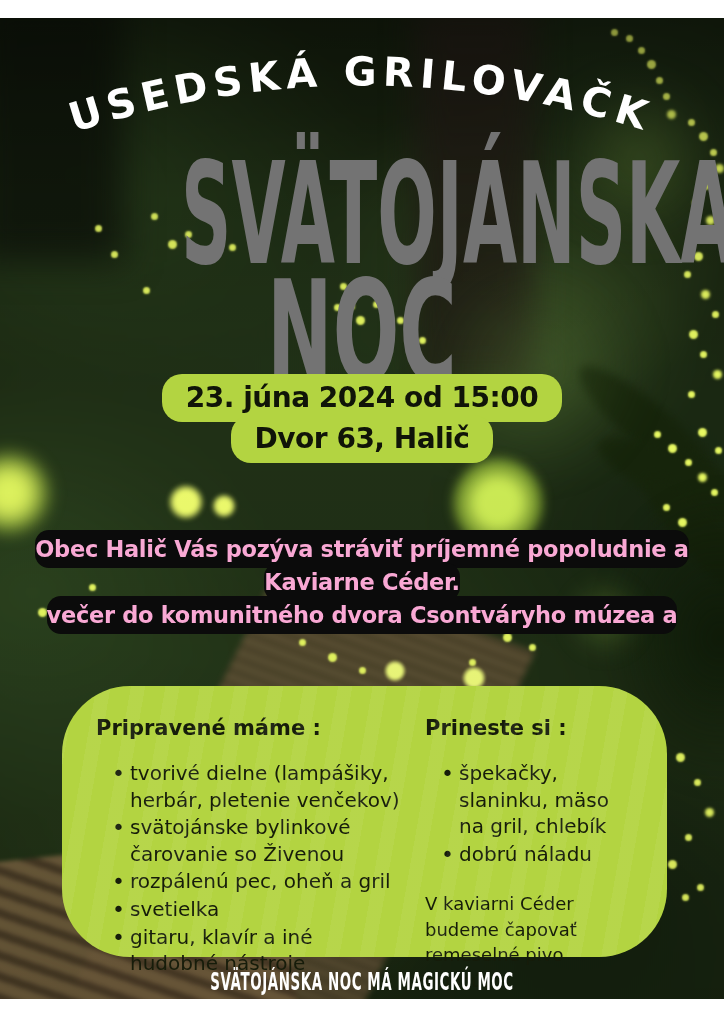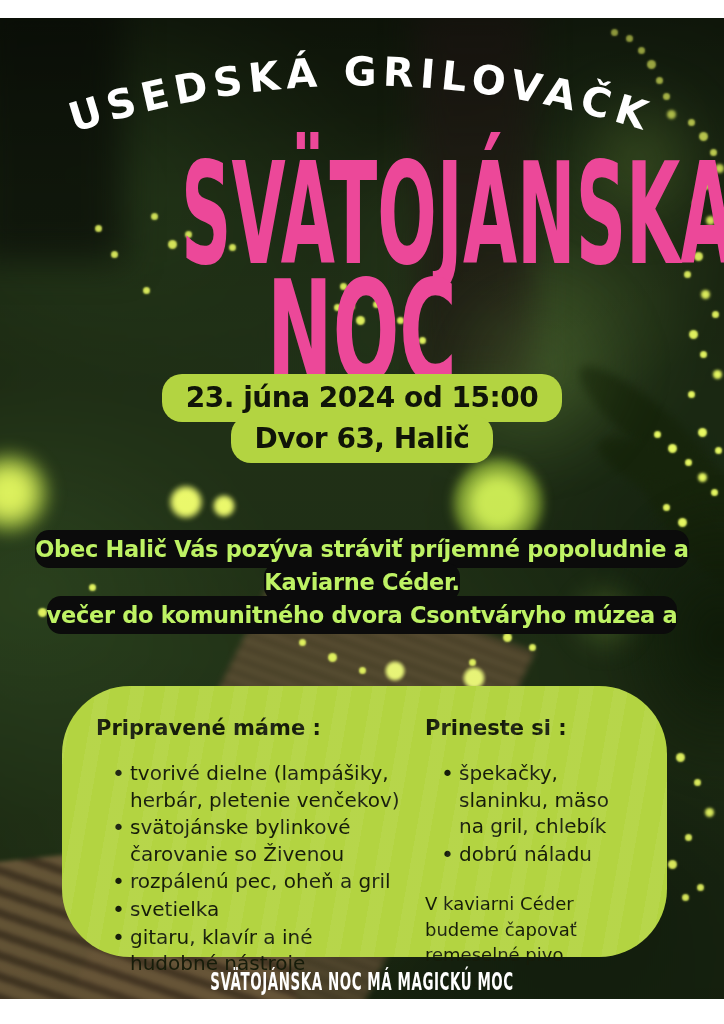--- a/index.html
+++ b/index.html
@@ -83,33 +83,33 @@
       360px 650px 2px 1px,300px 622px 2px 1px,
       678px 737px 2px 2px,695px 762px 2px 1px,707px 792px 3px 2px,686px 817px 2px 1px,
       670px 844px 2px 2px,698px 867px 2px 1px,683px 877px 2px 1px;
   }
   .vignette{position:absolute;inset:0;
     background:linear-gradient(180deg,rgba(0,0,0,.42) 0%,rgba(0,0,0,.12) 18%,rgba(0,0,0,0) 40%,rgba(0,0,0,.10) 100%);}
   
   .arc-svg{position:absolute;left:0;top:18px;width:724px;height:170px;}
   .arc-svg text{font-family:"DejaVu Sans","Liberation Sans",sans-serif;font-weight:bold;
     font-size:40px;letter-spacing:6px;fill:#ffffff;}
-  .title{position:absolute;left:0;top:145px;width:724px;text-align:center;color:#ec4899;}
+  .title{position:absolute;left:0;top:145px;width:724px;text-align:center;color:#737373;}
   .title .line{display:block;font-weight:bold;line-height:1;white-space:nowrap;}
   .title .line1{font-size:140px;transform:scaleX(.50);transform-origin:50% 50%;}
   .title .line2{font-size:140px;margin-top:-22px;transform:scaleX(.56);transform-origin:50% 50%;}
   .stack{position:absolute;left:0;width:724px;display:flex;flex-direction:column;align-items:center;}
   .date-box{top:374px;}
   .date-box .pill{
     background:#b3d441;color:#101408;font-weight:bold;font-size:28px;letter-spacing:-.5px;
     line-height:48px;padding:0 24px;border-radius:20px;white-space:nowrap;}
   .date-box .pill + .pill{margin-top:-7px;}
   .invite-box{top:530px;}
   .invite-box .pill{
-    background:#0b0b0b;color:#bef264;font-weight:bold;font-size:22.5px;letter-spacing:-.3px;
+    background:#0b0b0b;color:#f9a8d4;font-weight:bold;font-size:22.5px;letter-spacing:-.3px;
     line-height:38px;padding:0 0;border-radius:14px;white-space:nowrap;}
   .invite-box .pill + .pill{margin-top:-5px;}
   .panel{
     position:absolute;left:62px;top:686px;width:605px;height:271px;border-radius:68px;
     background:#b3d441;color:#161c0a;box-sizing:border-box;
     padding:30px 30px 24px 34px;display:flex;gap:24px;
   }
   .panel::after{content:"";position:absolute;inset:0;border-radius:68px;
     background:repeating-linear-gradient(100deg,rgba(255,255,255,.05) 0 14px,rgba(255,255,255,0) 14px 34px);
     pointer-events:none;}

